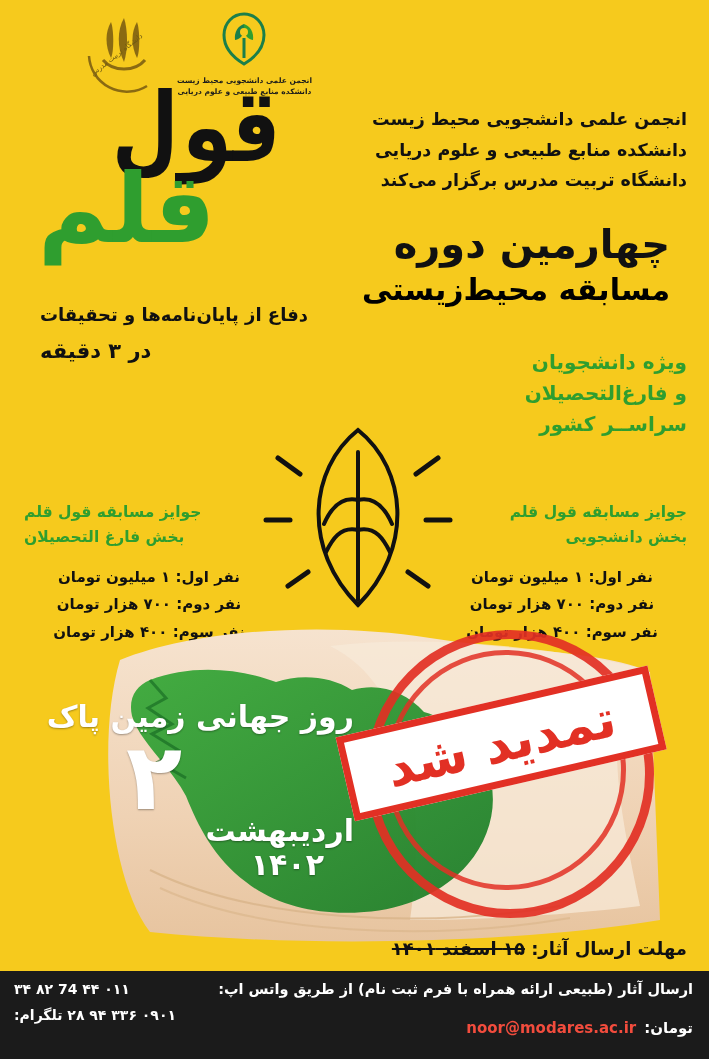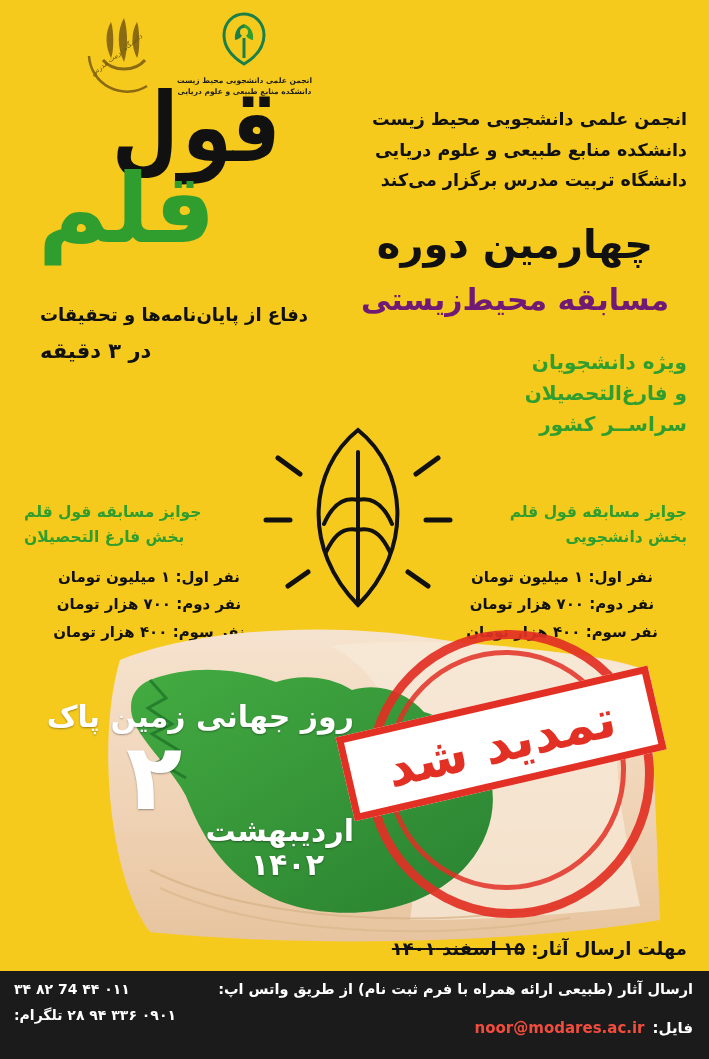--- a/index.html
+++ b/index.html
@@ -109,39 +109,39 @@
     width: 350px;
     direction: rtl;
     text-align: right;
     color: #111;
     font-size: 17.5px;
     font-weight: bold;
     line-height: 1.75;
   }
   .event-title {
     position: absolute;
-    right: 14px;
+    right: 39px;
     top: 222px;
     width: 360px;
     direction: rtl;
-    text-align: center;
+    text-align: right;
   }
   .event-title .l1 {
     font-size: 40px;
     font-weight: bold;
     color: #111;
     line-height: 1.1;
     letter-spacing: -1px;
   }
   .event-title .l2 {
     font-size: 30px;
     font-weight: bold;
-    color: #701a75;
+    color: #000000;
     line-height: 1.2;
-    margin-top: 16px;
+    margin-top: 6px;
   }
   .audience {
     position: absolute;
     right: 22px;
     top: 347px;
     width: 300px;
     direction: rtl;
     text-align: right;
     color: #2f9e2f;
     font-size: 20px;
@@ -484,21 +484,21 @@
   </div>
 
   <div class="deadline">
     <span>مهلت ارسال آثار:</span>
     <span class="struck">۱۵ اسفند ۱۴۰۱</span>
   </div>
 
   <div class="footer">
     <div class="note">ارسال آثار (طبیعی ارائه همراه با فرم ثبت نام) از طریق واتس اپ:</div>
     <div class="email-row">
-      <span>فایل:</span>
+      <span>تومان:</span>
       <span class="email-val">noor@modares.ac.ir</span>
     </div>
     <div class="contacts">
       <div>
         <span class="num">۰۱۱ ۴۴ 74 ۸۲ ۳۴</span>
       </div>
       <div>
         <span class="num">۰۹۰۱ ۳۳۶ ۹۴ ۲۸</span>
         <span>تلگرام:</span>
       </div>

